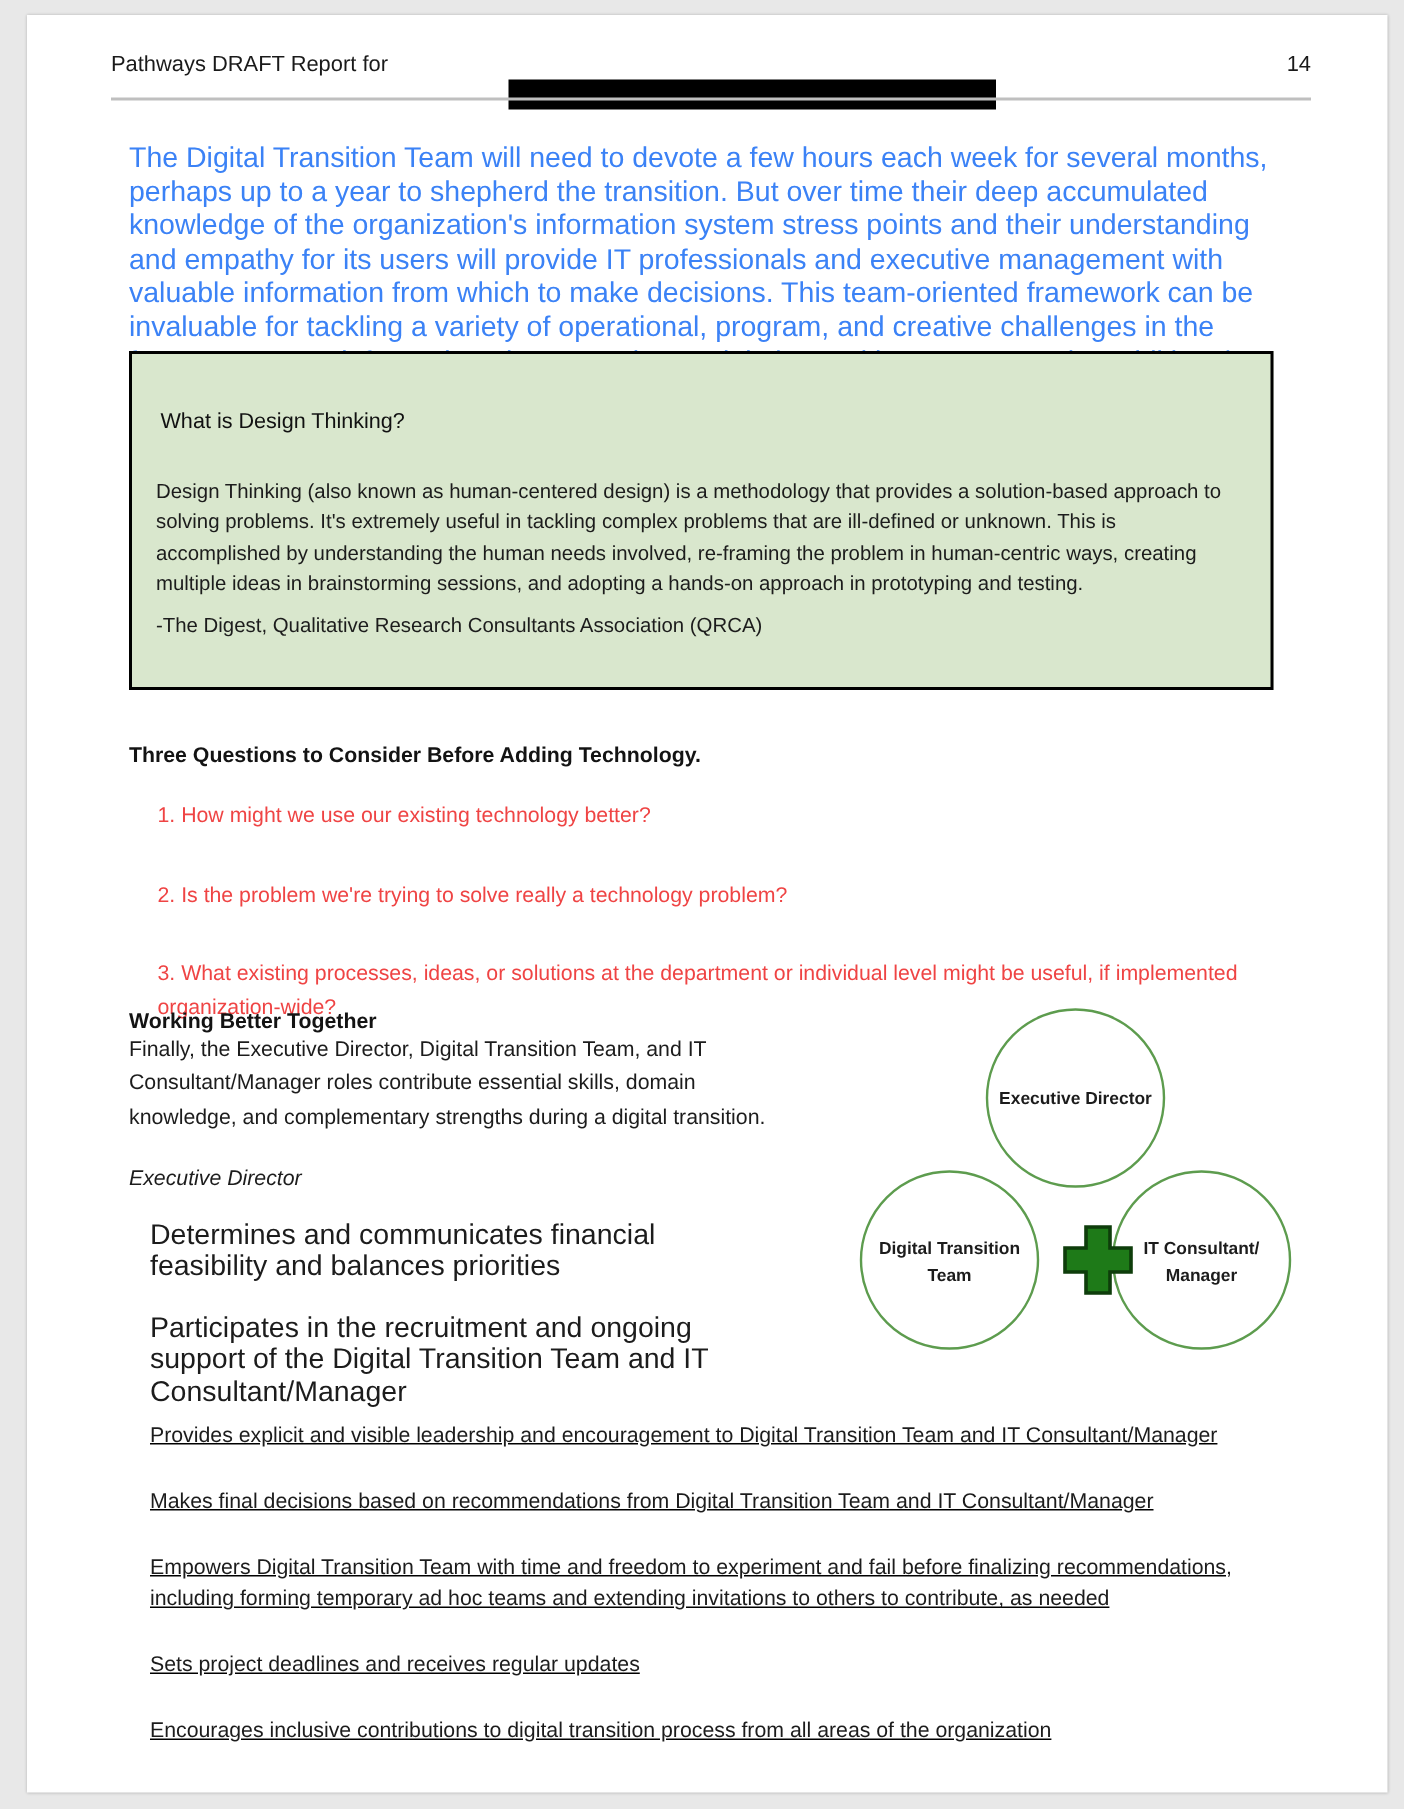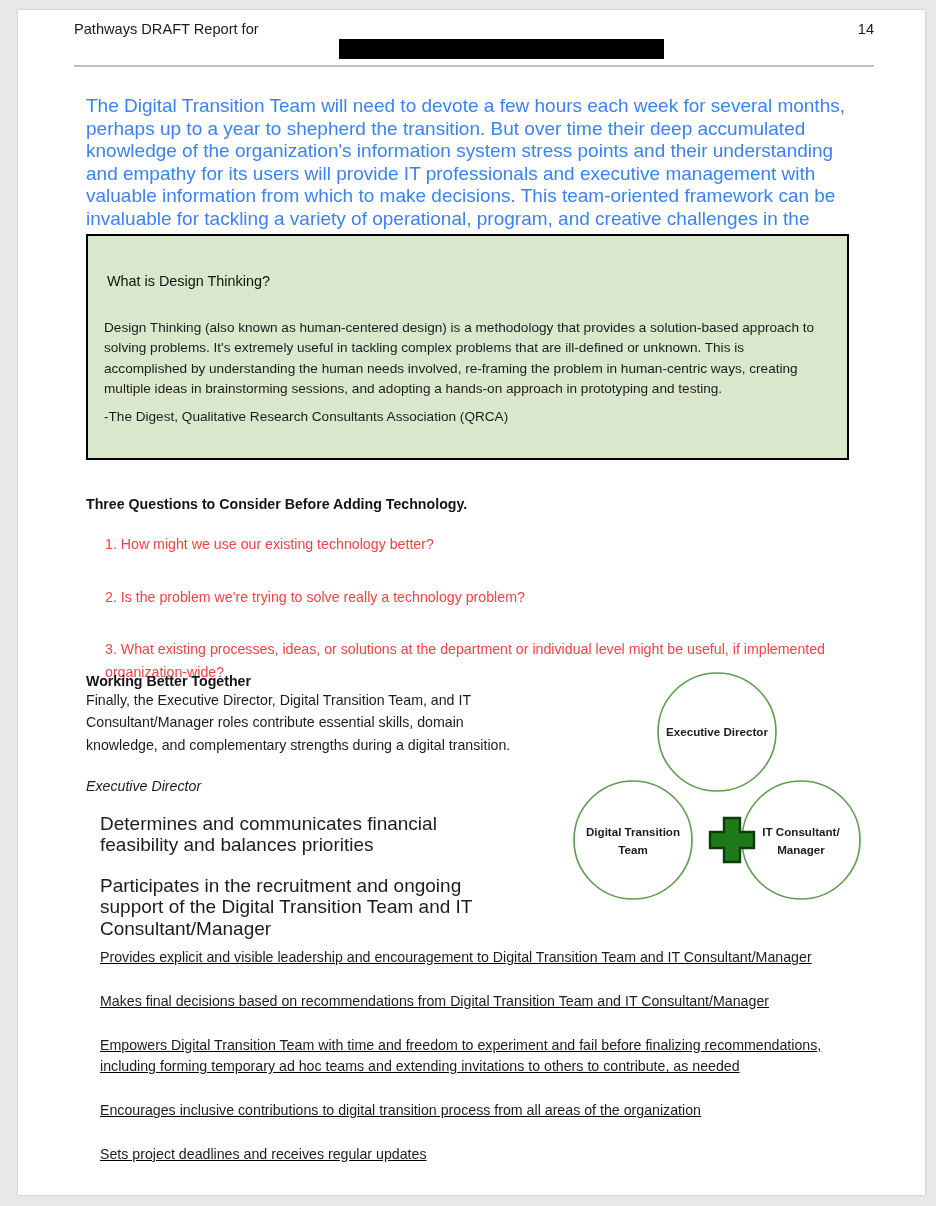--- a/index.html
+++ b/index.html
@@ -22,21 +22,21 @@
     height: 1185px;
     background: #ffffff;
     box-shadow: 0 0 2px rgba(0,0,0,0.22);
     overflow: hidden;
   }
 
   
   .header {
     position: absolute;
     left: 56px;
-    top: 6px;
+    top: 20px;
     width: 800px;
     height: 34px;
     text-decoration: underline;
   }
   .header-title {
     position: absolute;
     left: 0;
     top: 5px;
     font-size: 14.6px;
     color: #1a1a1a;
@@ -257,17 +257,17 @@
       <text class="venn-label" x="243" y="194" text-anchor="middle">Manager</text>
 
       <path d="M152 172 h14 v-14 h16 v14 h14 v16 h-14 v14 h-16 v-14 h-14 z" fill="#1e7a18" stroke="#0e3d0b" stroke-width="2.4" stroke-linejoin="miter"></path>
     </svg>
   </div>
 
   <div class="bullets-wide">
     <p class="bullet-wide">Provides explicit and visible leadership and encouragement to Digital Transition Team and IT Consultant/Manager</p>
     <p class="bullet-wide bw-gap">Makes final decisions based on recommendations from Digital Transition Team and IT Consultant/Manager</p>
     <p class="bullet-wide bw-gap">Empowers Digital Transition Team with time and freedom to experiment and fail before finalizing recommendations, including forming temporary ad hoc teams and extending invitations to others to contribute, as needed</p>
+    <p class="bullet-wide bw-gap">Sets project deadlines and receives regular updates</p>
     <p class="bullet-wide bw-gap">Encourages inclusive contributions to digital transition process from all areas of the organization</p>
-    <p class="bullet-wide bw-gap">Sets project deadlines and receives regular updates</p>
   </div>
 
 </div>
 
 </body></html>

